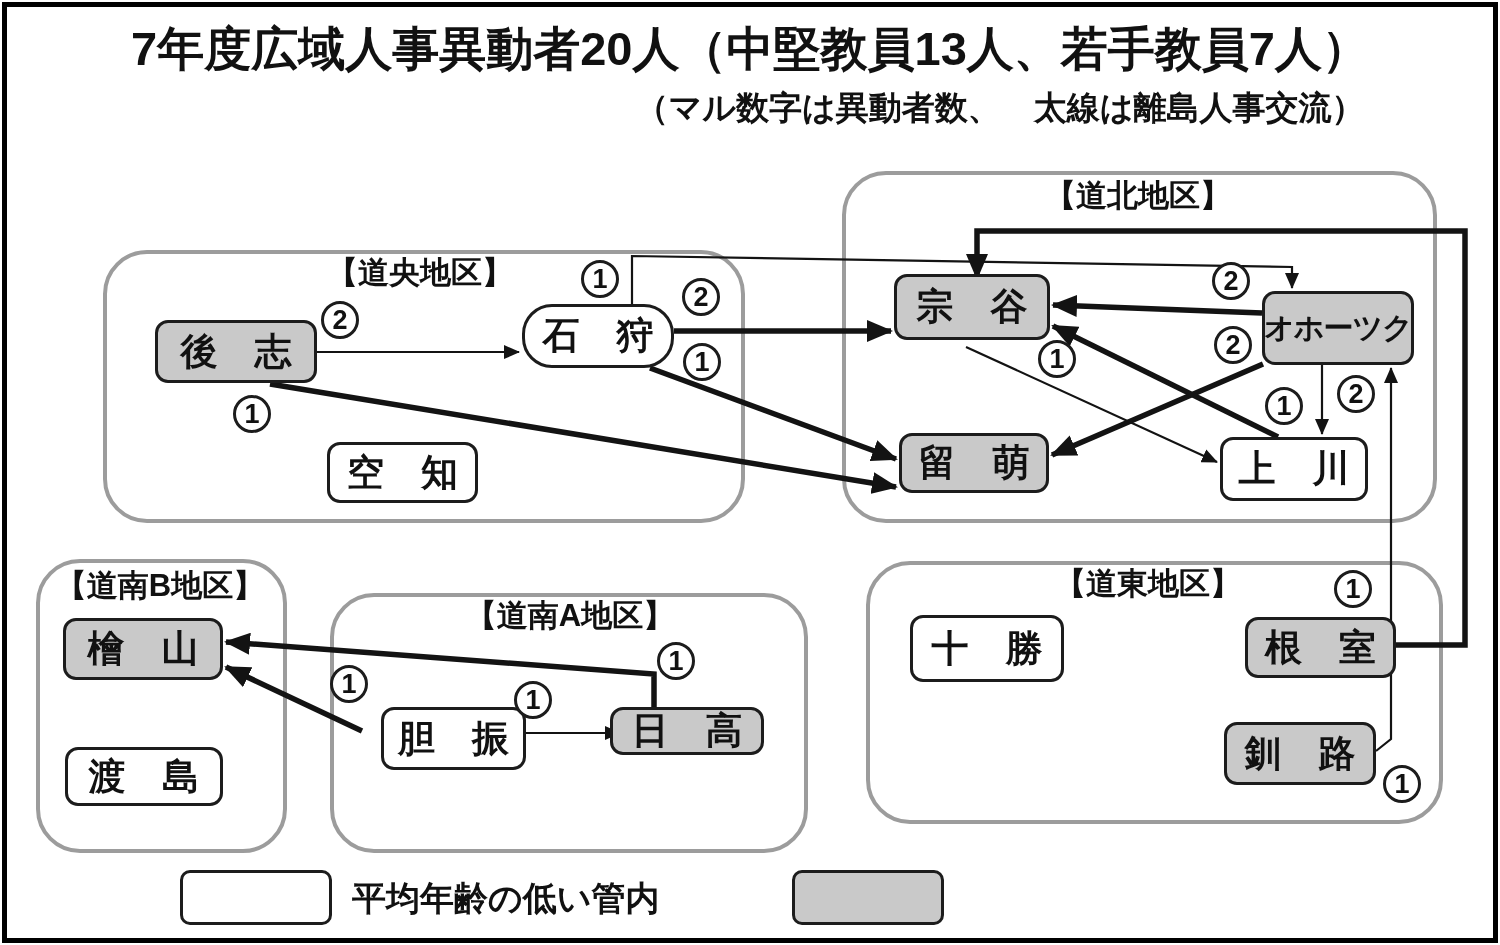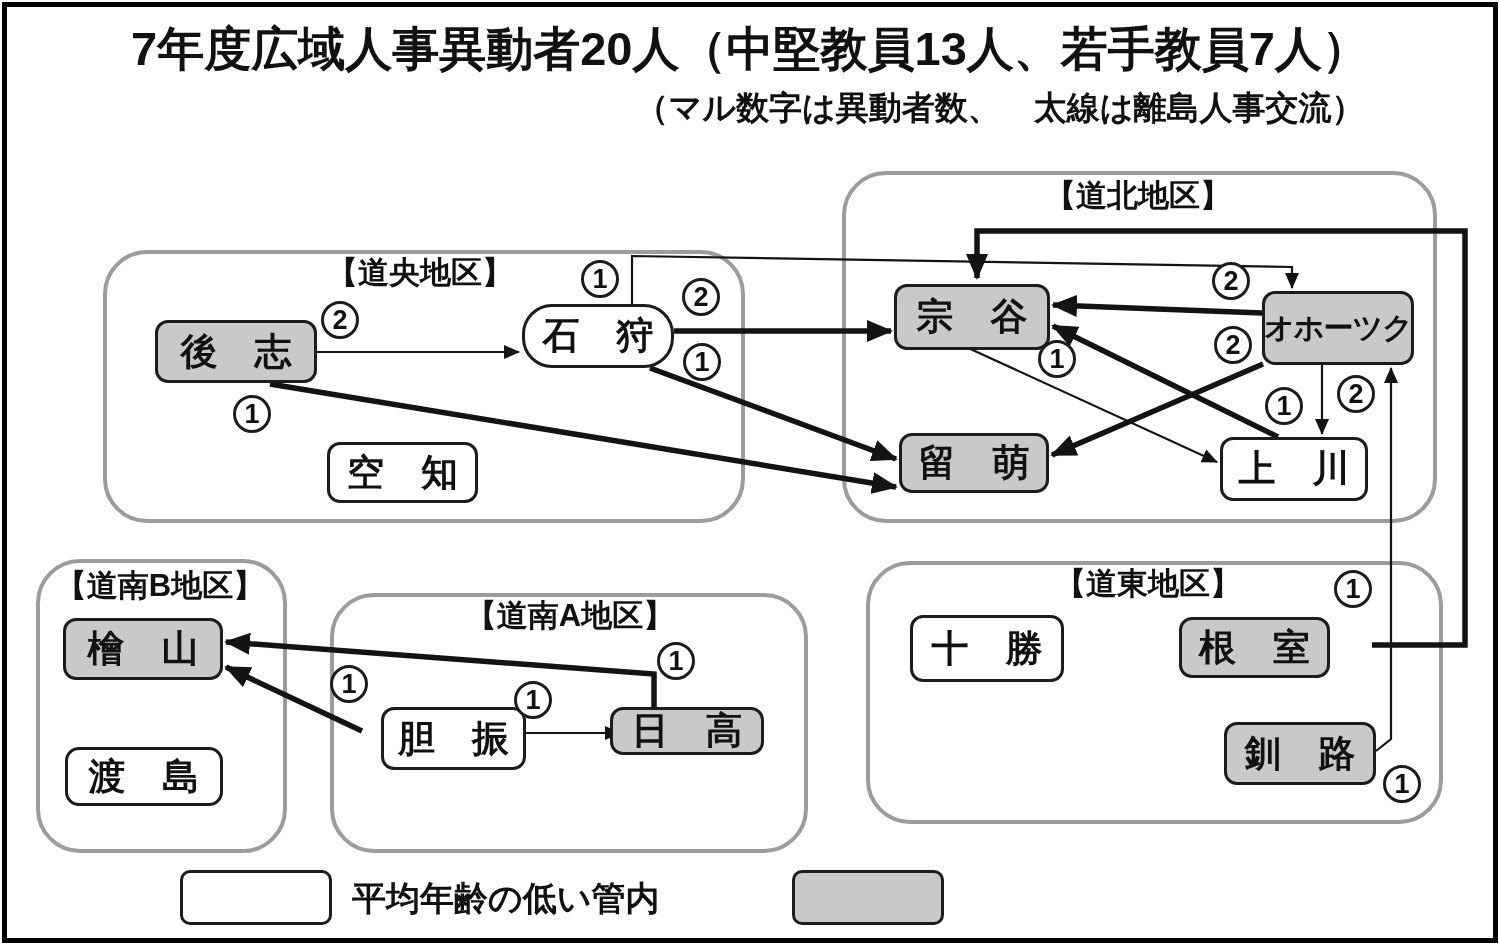--- a/index.html
+++ b/index.html
@@ -96,30 +96,30 @@
         <polyline points="362,731 226,667" class="edge thick" marker-end="url(#ah-thick)"></polyline>
         <polyline points="507,733 620,733" class="edge thin" marker-end="url(#ah-thin)"></polyline>
         <polyline points="654,707 654,674 226,642" class="edge thick" marker-end="url(#ah-thick)"></polyline>
       </g>
   </svg>
 
   <div id="node-layer">
       <div class="node gray" style="left: 155px; top: 320px; width: 162px; height: 63px;">後　志</div>
       <div class="node" style="left: 522px; top: 304px; width: 152px; height: 64px; border-radius: 30px;">石　狩</div>
       <div class="node" style="left: 327px; top: 442px; width: 151px; height: 61px;">空　知</div>
-      <div class="node gray" style="left: 894px; top: 284px; width: 156px; height: 66px;">宗　谷</div>
+      <div class="node gray" style="left: 894px; top: 274px; width: 156px; height: 66px;">宗　谷</div>
       <div class="node gray" style="left: 1262px; top: 291px; width: 152px; height: 74px; font-size: 30px; letter-spacing: -1px;">オホーツク</div>
       <div class="node gray" style="left: 899px; top: 433px; width: 150px; height: 60px;">留　萌</div>
       <div class="node" style="left: 1220px; top: 437px; width: 148px; height: 64px;">上　川</div>
       <div class="node gray" style="left: 63px; top: 618px; width: 160px; height: 62px;">檜　山</div>
-      <div class="node" style="left: 65px; top: 747px; width: 158px; height: 59px; border-radius: 14px;">渡　島</div>
+      <div class="node" style="left: 65px; top: 747px; width: 158px; height: 59px;">渡　島</div>
       <div class="node" style="left: 381px; top: 707px; width: 145px; height: 63px;">胆　振</div>
       <div class="node gray" style="left: 590px; top: 707px; width: 154px; height: 48px; margin-left: 20px;">日　高</div>
       <div class="node" style="left: 910px; top: 615px; width: 154px; height: 67px;">十　勝</div>
-      <div class="node gray" style="left: 1179px; top: 617px; width: 151px; height: 61px;">根　室</div>
+      <div class="node gray" style="left: 1245px; top: 617px; width: 151px; height: 61px;">根　室</div>
       <div class="node gray" style="left: 1224px; top: 722px; width: 152px; height: 63px;">釧　路</div>
     </div>
   <div id="count-layer">
       <div class="cnum" style="left: 321px; top: 301px;">2</div>
       <div class="cnum" style="left: 233px; top: 395px;">1</div>
       <div class="cnum" style="left: 581px; top: 260px;">1</div>
       <div class="cnum" style="left: 682px; top: 278px;">2</div>
       <div class="cnum" style="left: 683px; top: 343px;">1</div>
       <div class="cnum" style="left: 1212px; top: 262px;">2</div>
       <div class="cnum" style="left: 1214px; top: 326px;">2</div>

